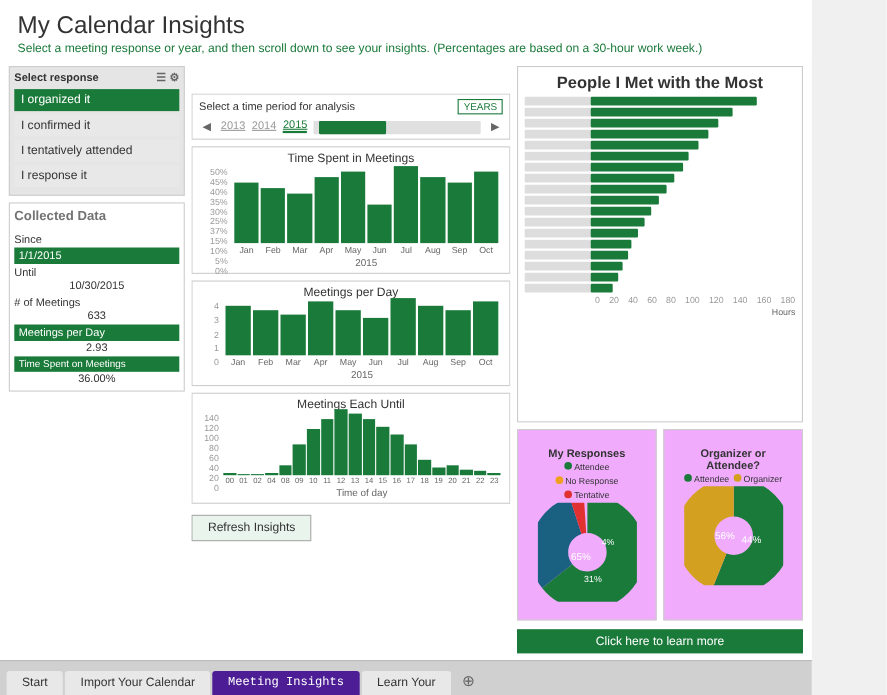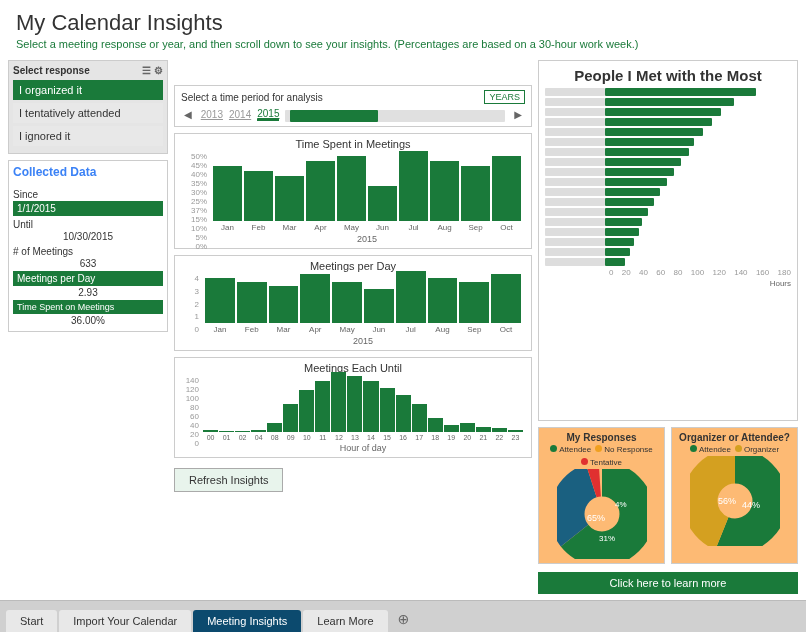--- a/index.html
+++ b/index.html
@@ -1,18 +1,18 @@
 <!DOCTYPE html>
 <html><head>
   <meta charset="utf-8">
   <style>
     * { box-sizing: border-box; margin: 0; padding: 0; }
     body { font-family: 'Segoe UI', Arial, sans-serif; background: #f0f0f0; width: 806px; height: 632px; overflow: hidden; font-size: 12px; }
 
-    .app-container { width: 806px; height: 632px; background: #fff; display: flex; flex-direction: column; }
+    .app-container { width: 738px; height: 632px; background: #fff; display: flex; flex-direction: column; }
 
     
     .header { padding: 10px 16px 4px; background: #fff; }
     .header h1 { font-size: 22px; font-weight: 300; color: #333; }
     .header p { font-size: 11px; color: #1a7a3a; margin-top: 2px; }
 
     
     .main-content { display: flex; flex: 1; padding: 6px 8px 6px; gap: 6px; overflow: hidden; }
 
     
@@ -23,21 +23,21 @@
     .select-response-header span { font-weight: 600; }
     .filter-icons { display: flex; gap: 3px; }
     .filter-icon { font-size: 10px; color: #666; cursor: pointer; }
 
     .response-btn { display: block; width: 100%; padding: 4px 6px; margin-bottom: 3px; border: none; cursor: pointer; text-align: left; font-size: 11px; }
     .response-btn.active { background: #1a7a3a; color: #fff; }
     .response-btn.inactive { background: #e8e8e8; color: #333; }
 
     
     .collected-data { border: 1px solid #ccc; background: #fff; padding: 4px; }
-    .collected-data h3 { font-size: 12px; font-weight: 700; color: #3b82f6; margin-bottom: 10px; }
+    .collected-data h3 { font-size: 12px; font-weight: 700; color: #737373; margin-bottom: 10px; }
     .data-label { font-size: 10px; color: #333; margin-top: 3px; }
     .data-value-bar { background: #1a7a3a; color: #fff; font-size: 10px; padding: 2px 4px; margin-top: 1px; }
     .data-value { font-size: 10px; color: #333; text-align: center; padding: 1px 0; }
 
     
     .middle-panel { flex: 1; display: flex; flex-direction: column; gap: 6px; overflow: hidden; margin-top: 25px; }
 
     .time-selector { border: 1px solid #ccc; background: #fff; padding: 4px 6px; }
     .time-selector-header { display: flex; justify-content: space-between; align-items: center; }
     .time-selector-header span { font-size: 10px; color: #333; }
@@ -77,31 +77,31 @@
 
     .people-chart { border: 1px solid #ccc; background: #fff; padding: 6px; flex: 1; }
     .people-chart h3 { font-size: 15px; color: #333; text-align: center; margin-bottom: 4px; }
     .horiz-bar-row { display: flex; align-items: center; margin-bottom: 2px; }
     .horiz-bar-label { font-size: 8px; color: #ccc; width: 60px; text-align: right; padding-right: 4px; background: #ddd; height: 8px; border-radius: 1px; }
     .horiz-bar { height: 8px; background: #1a7a3a; border-radius: 1px; }
     .horiz-x-axis { display: flex; justify-content: space-between; font-size: 8px; color: #999; margin-top: 2px; padding-left: 64px; }
     .horiz-hours-label { font-size: 8px; color: #666; text-align: right; margin-top: 2px; }
 
     .bottom-charts { display: flex; gap: 6px; }
-    .pie-chart-box { border: 1px solid #ccc; background: #fdba74; padding: 4px; flex: 1; }
+    .pie-chart-box { border: 1px solid #ccc; background: #f0abfc; padding: 16px; flex: 1; }
     .pie-chart-box h3 { font-size: 10px; color: #333; text-align: center; margin-bottom: 2px; }
     .pie-legend { display: flex; gap: 4px; font-size: 8px; color: #333; justify-content: center; margin-bottom: 2px; flex-wrap: wrap; }
     .legend-dot { width: 7px; height: 7px; border-radius: 50%; display: inline-block; margin-right: 2px; }
 
     .pie-container { position: relative; width: 90px; height: 90px; margin: 0 auto; }
 
     
     .tab-bar { height: 32px; background: #d0d0d0; display: flex; align-items: flex-end; padding: 0 6px; gap: 2px; border-top: 1px solid #bbb; }
     .tab { padding: 5px 14px; font-size: 11px; cursor: pointer; border-radius: 3px 3px 0 0; }
-    .tab.active { background: #0c4a6e; color: #fff; }
+    .tab.active { background: #4c1d95; color: #fff; font-family: Liberation Mono, monospace; }
     .tab.inactive { background: #e8e8e8; color: #333; }
     .tab-add { padding: 5px 8px; font-size: 14px; color: #666; cursor: pointer; }
 
     .learn-more-btn { background: #1a7a3a; color: #fff; border: none; padding: 5px 10px; font-size: 11px; cursor: pointer; margin-top: 2px; width: 100%; }
 
     .bottom-row { display: flex; justify-content: space-between; align-items: center; padding: 2px 0; }
   </style>
 </head>
 <body>
 
@@ -118,22 +118,23 @@
 
       <div class="select-response-box">
         <div class="select-response-header">
           <span>Select response</span>
           <div class="filter-icons">
             <span class="filter-icon">☰</span>
             <span class="filter-icon">⚙</span>
           </div>
         </div>
         <button class="response-btn active">I organized it</button>
+        <button class="response-btn inactive">I confirmed it</button>
         <button class="response-btn inactive">I tentatively attended</button>
-        <button class="response-btn inactive">I ignored it</button>
+        <button class="response-btn inactive">I response it</button>
       </div>
 
       <div class="collected-data">
         <h3>Collected Data</h3>
         <div class="data-label">Since</div>
         <div class="data-value-bar">1/1/2015</div>
         <div class="data-label">Until</div>
         <div class="data-value">10/30/2015</div>
         <div class="data-label"># of Meetings</div>
         <div class="data-value">633</div>
@@ -374,21 +375,21 @@
                 </div>
                 <div class="bar-col">
                   <div class="bar-hour" style="height: 3.71429px; width: 100%;"></div>
                   <div class="bar-label-hour">22</div>
                 </div>
                 <div class="bar-col">
                   <div class="bar-hour" style="height: 2.32143px; width: 100%;"></div>
                   <div class="bar-label-hour">23</div>
                 </div>
               </div>
-            <div class="year-label">Hour of day</div>
+            <div class="year-label">Time of day</div>
           </div>
         </div>
       </div>
 
       <div class="bottom-row">
         <button class="refresh-btn">Refresh Insights</button>
       </div>
     </div>
 
     <div class="right-panel">
@@ -525,16 +526,16 @@
       </div>
 
       <button class="learn-more-btn">Click here to learn more</button>
     </div>
   </div>
 
   <div class="tab-bar">
     <div class="tab inactive">Start</div>
     <div class="tab inactive">Import Your Calendar</div>
     <div class="tab active">Meeting Insights</div>
-    <div class="tab inactive">Learn More</div>
+    <div class="tab inactive">Learn Your</div>
     <div class="tab-add">⊕</div>
   </div>
 </div>
 
 </body></html>

